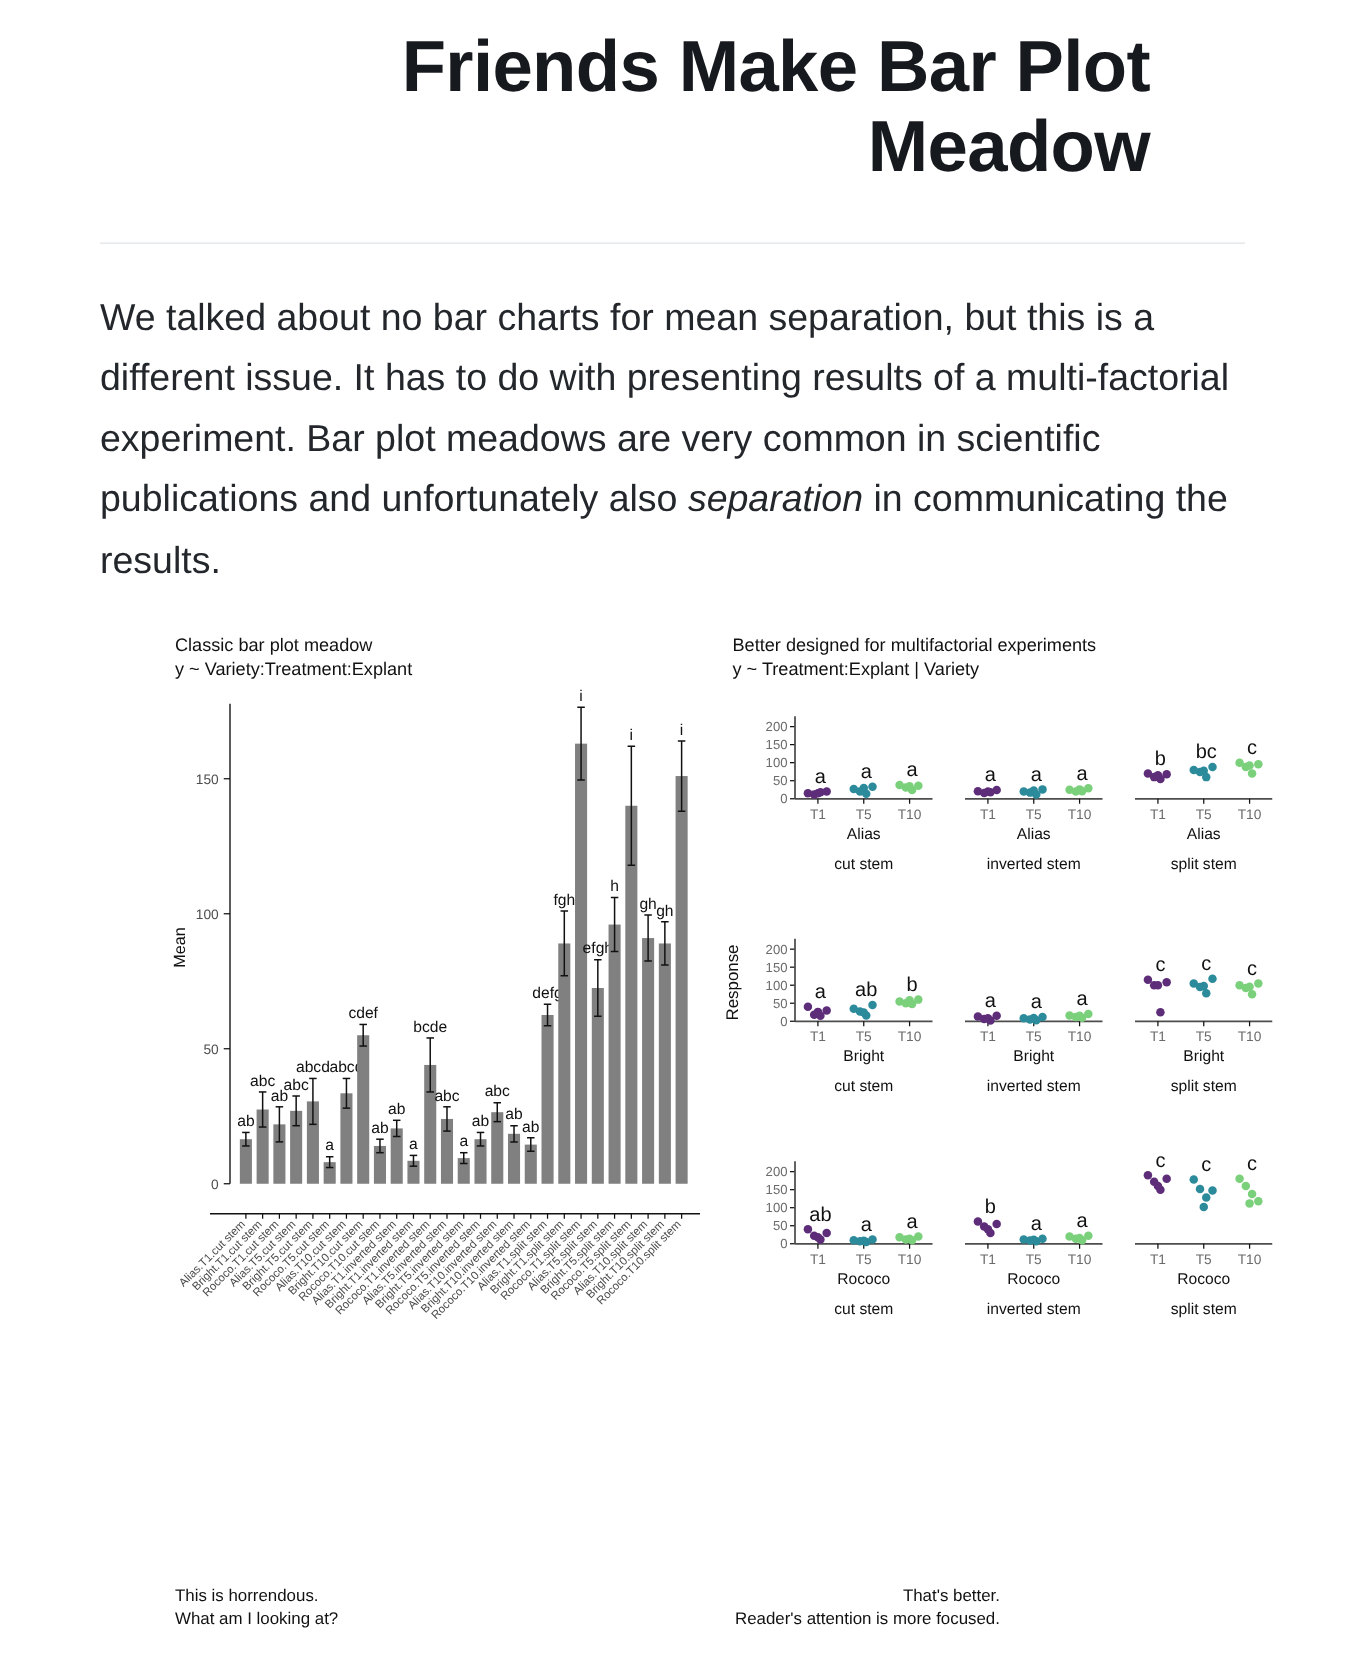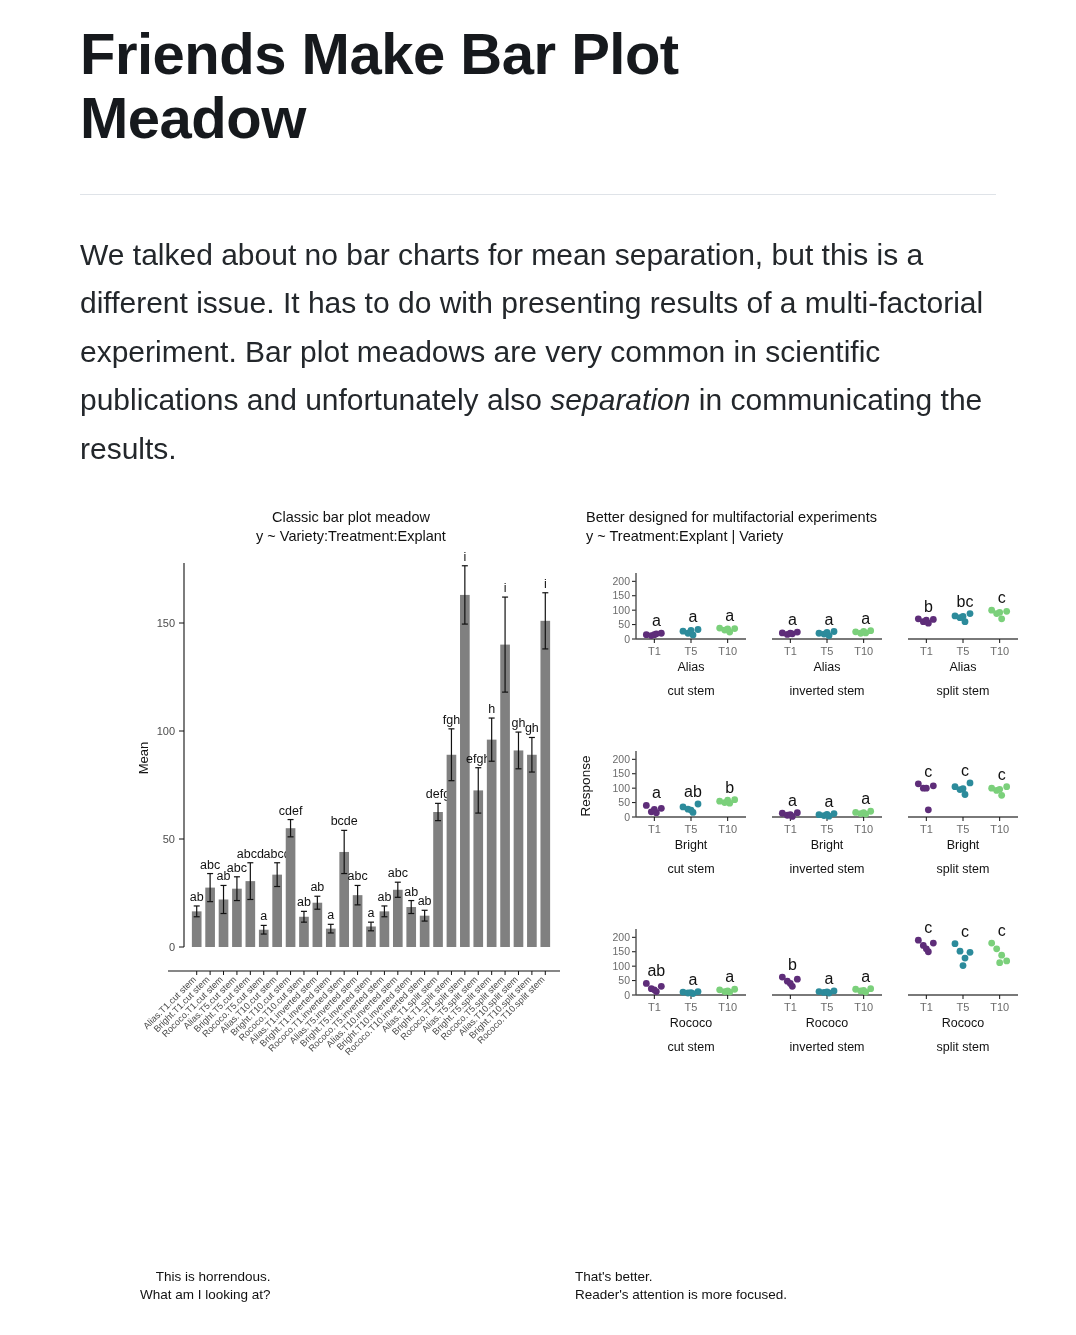--- a/index.html
+++ b/index.html
@@ -14,20 +14,21 @@
   .page { padding: 0 80px; }
 
   .doc-title {
     font-size:58px;
     line-height:1.10;
     font-weight:700;
     letter-spacing:-0.5px;
     margin:22px 0 0 0;
     max-width:840px;
     color:#16191d;
+    text-align:right;
   }
   .rule {
     height:1px; background:#dfe3e8; margin:44px 0 0 0;
   }
   .lede {
     font-size:30px;
     line-height:1.62;
     margin:36px 0 0 0;
     max-width:930px;
     color:#23272b;
@@ -35,40 +36,40 @@
   }
   .lede em { font-style:italic; }
 
   
   .figs {
     position:relative;
     margin-top:34px;
     height:620px;
   }
   .fig { position:absolute; top:0; }
-  .fig-left  { left:52px;  width:430px;text-align:center; }
+  .fig-left  { left:52px;  width:430px; }
   .fig-right { left:498px; width:500px; }
 
   .fig-title {
     font-size:14.5px;
     line-height:1.35;
     color:#111;
     white-space:pre-line;
     margin-left:8px;
   }
 
   .cap {
     position:absolute;
     font-size:13.5px;
     line-height:1.35;
     color:#111;
     white-space:pre-line;
   }
-  .cap-left  { left:140px; top:1268px;text-align:right; }
-  .cap-right { left:575px; top:1268px; }
+  .cap-left  { left:140px; top:1268px; }
+  .cap-right { left:588px; top:1268px;text-align:right; }
 
   svg { display:block; }
   .ax-line { stroke:#111; stroke-width:1.1; fill:none; }
   .tickmark { stroke:#111; stroke-width:1; }
   .ticklab { font-size:11px; fill:#4d4d4d; font-family:"Liberation Sans", sans-serif; }
   .axtitle { font-size:13px; fill:#111; font-family:"Liberation Sans", sans-serif; }
   .sigletter { font-size:12.5px; fill:#111; font-family:"Liberation Sans", sans-serif; text-anchor:middle; }
   .xrot { font-size:9.2px; fill:#4a4a4a; font-family:"Liberation Sans", sans-serif; }
   .bar { fill:#808080; }
   .errbar { stroke:#111; stroke-width:1.2; }

